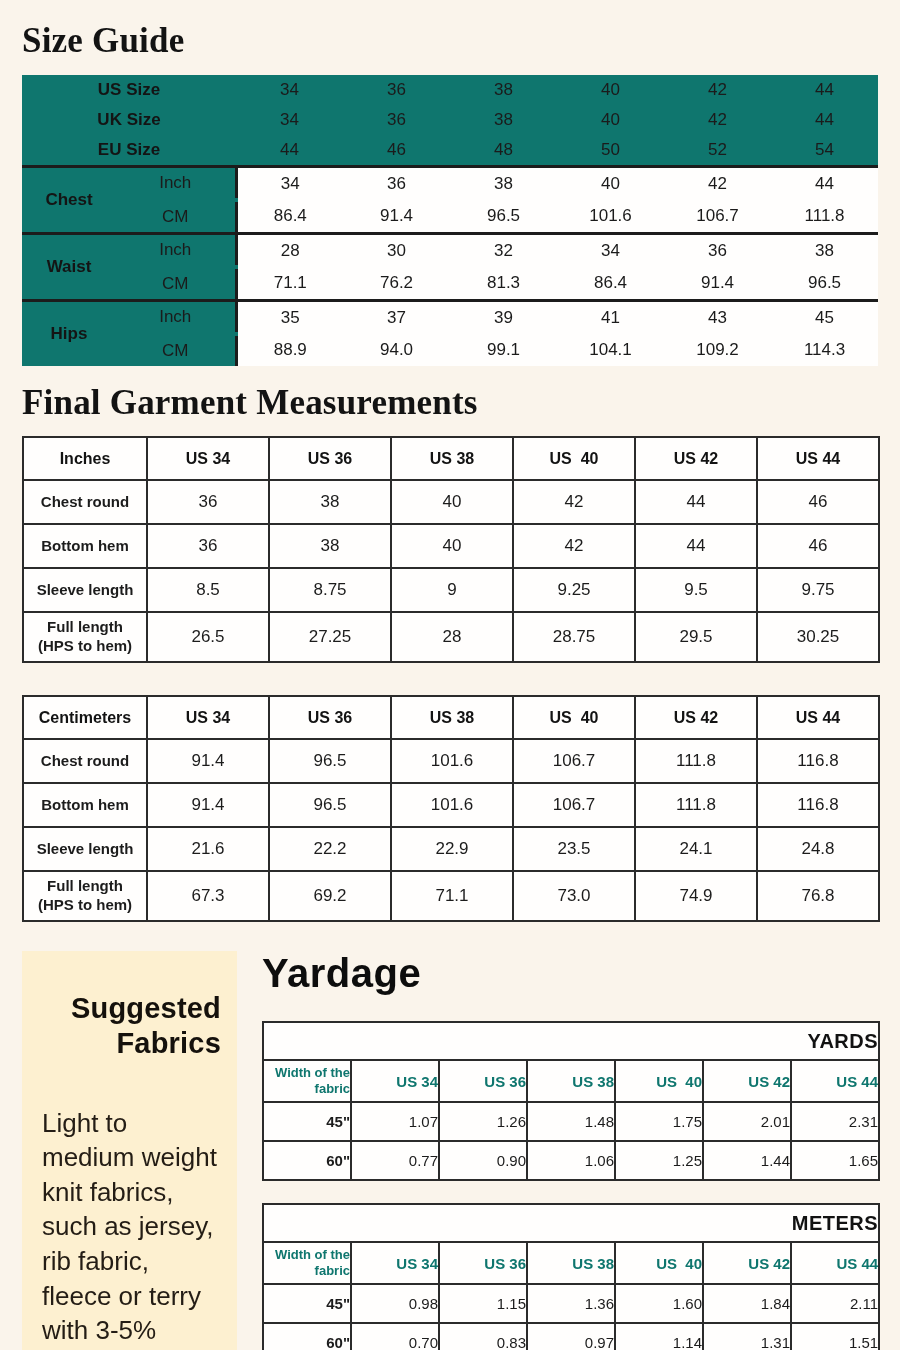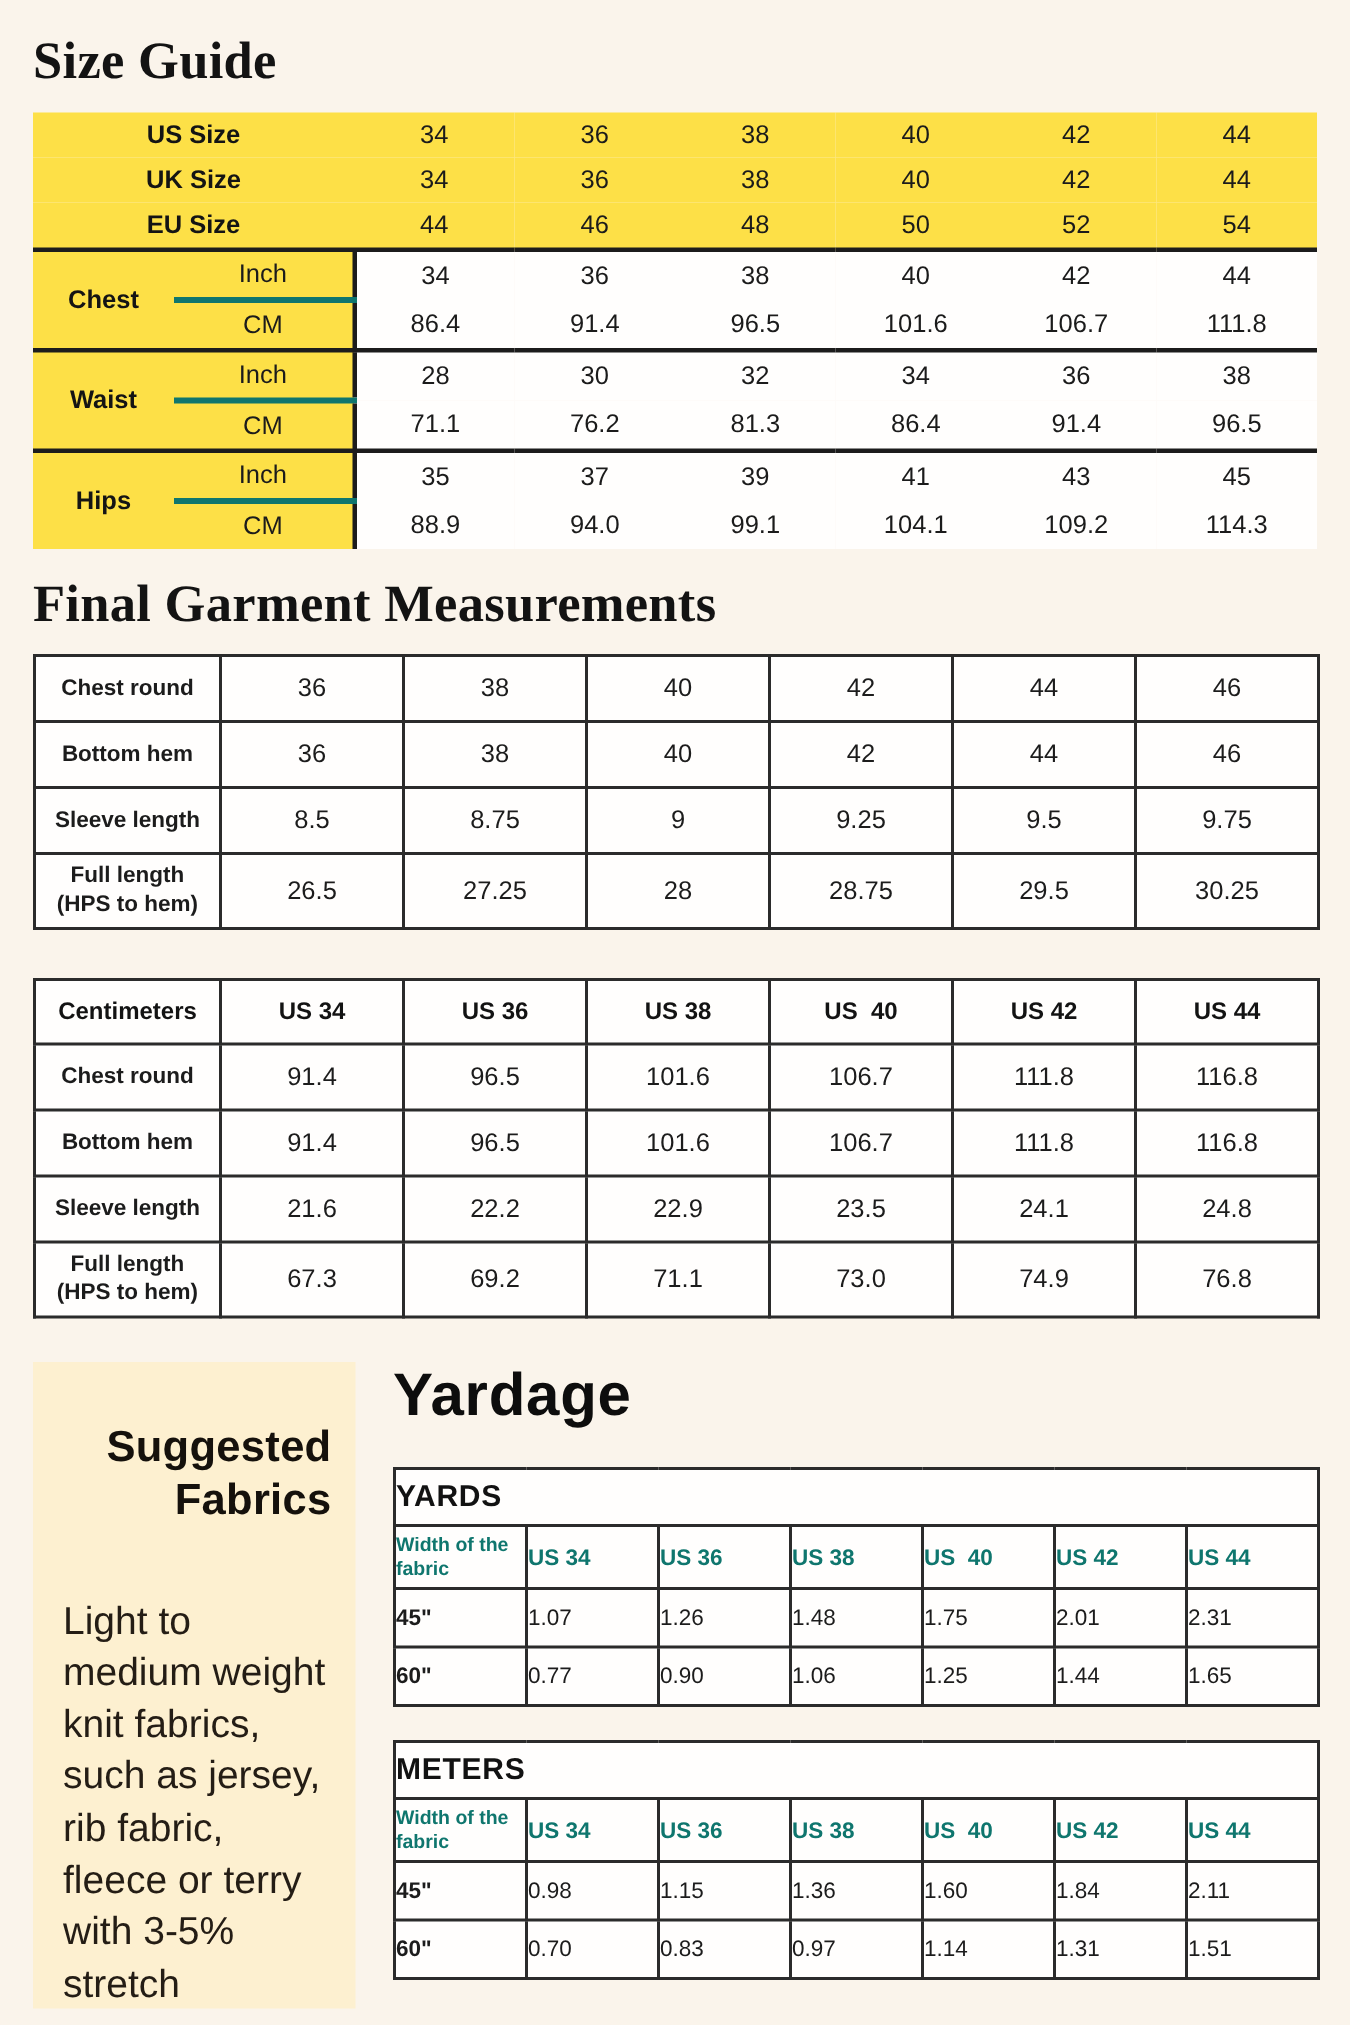--- a/index.html
+++ b/index.html
@@ -16,21 +16,21 @@
   h1{
     font-family:"Liberation Serif",serif;
     font-size:35px;font-weight:700;color:#131313;
     margin:0 0 13px 0;line-height:1.2;letter-spacing:.2px;
   }
   h1.second{margin:16px 0 12px 0;}
 
   
   table.sg{border-collapse:collapse;table-layout:fixed;width:856px;}
   table.sg td{height:30px;padding:0;text-align:center;vertical-align:middle;font-size:17px;color:#1b1b1b;}
-  .sg .o{background:#fde047;}
+  .sg .o{background:#0f766e;}
   .sg .w{background:#fffefd;}
   .sg .blbl{font-weight:700;font-size:17px;color:#141414;}
   .sg tr.hdr-last td{border-bottom:3px solid #1c1c1c;}
   .sg td.unit{border-right:3px solid #1c1c1c;font-size:17px;}
   .sg td.inchline{border-bottom:4px solid #0f766e;}
   .sg td.sepb{border-bottom:3px solid #1c1c1c;}
 
   
   table.fg{border-collapse:collapse;table-layout:fixed;width:856px;}
   .fg th,.fg td{border:2px solid #2b2b2b;background:#fffefd;text-align:center;vertical-align:middle;padding:0;}
@@ -50,21 +50,21 @@
   .fab h2{
     font-size:29px;font-weight:700;margin:0 0 44px 0;
     line-height:1.22;color:#15110c;letter-spacing:.2px;text-align:right;
   }
   .fab p{font-size:26px;line-height:1.33;margin:0;color:#241d15;}
 
   .ycol{margin-left:25px;width:616px;}
   .ycol h2{font-size:40px;font-weight:700;margin:0 0 25px 0;color:#0d0d0d;letter-spacing:.5px;}
 
   table.yd{border-collapse:collapse;table-layout:fixed;width:616px;}
-  .yd th,.yd td{border:2px solid #2b2b2b;background:#fffefd;text-align:left;vertical-align:middle;padding:0;}
+  .yd th,.yd td{border:2px solid #2b2b2b;background:#fffefd;text-align:right;vertical-align:middle;padding:0;}
   .yd th.ttl{font-size:20px;font-weight:700;height:36px;letter-spacing:.5px;color:#121212;}
   .yd th{font-size:15px;font-weight:700;height:40px;color:#0f766e;}
   .yd th.w0{font-size:13px;line-height:1.2;}
   .yd td{font-size:15px;height:37px;color:#1c1c1c;}
   .yd td.rl{font-weight:700;font-size:15px;}
   .yd.meters{margin-top:22px;}
 </style>
 </head>
 <body>
 
@@ -181,20 +181,29 @@
         <col style="width:124px">
         <col style="width:122px">
         <col style="width:122px">
         <col style="width:122px">
         <col style="width:122px">
         <col style="width:122px">
         <col style="width:122px">
       </colgroup>
     <tbody>
     <tr>
+      <th>Inches</th>
+      <th class="pre">US 34</th>
+      <th class="pre">US 36</th>
+      <th class="pre">US 38</th>
+      <th class="pre">US  40</th>
+      <th class="pre">US 42</th>
+      <th class="pre">US 44</th>
+    </tr>
+    <tr>
       <td class="rl">Chest round</td>
       <td>36</td>
       <td>38</td>
       <td>40</td>
       <td>42</td>
       <td>44</td>
       <td>46</td>
     </tr>
     <tr>
       <td class="rl">Bottom hem</td>

